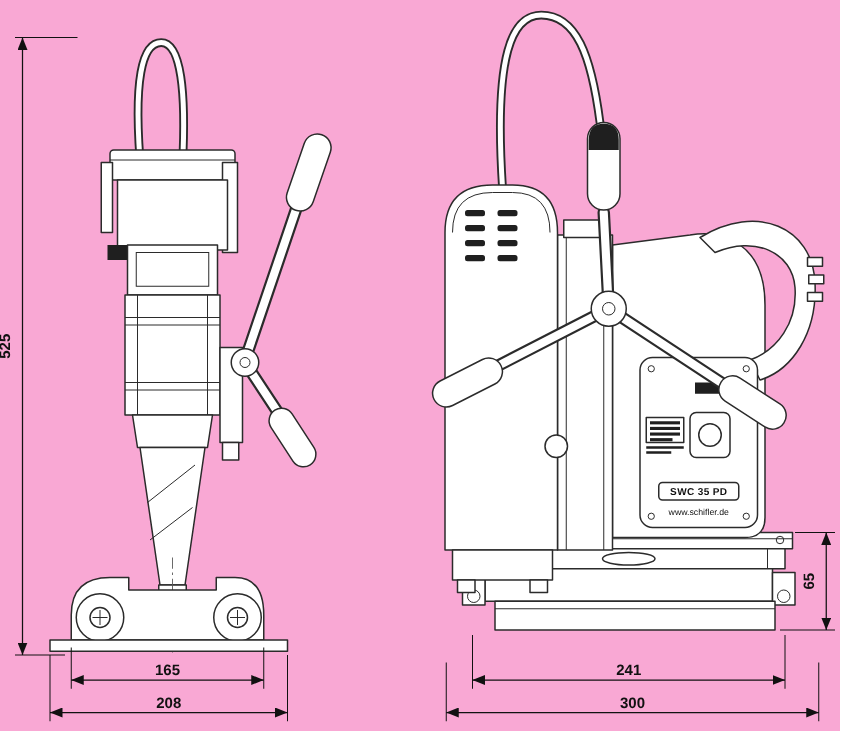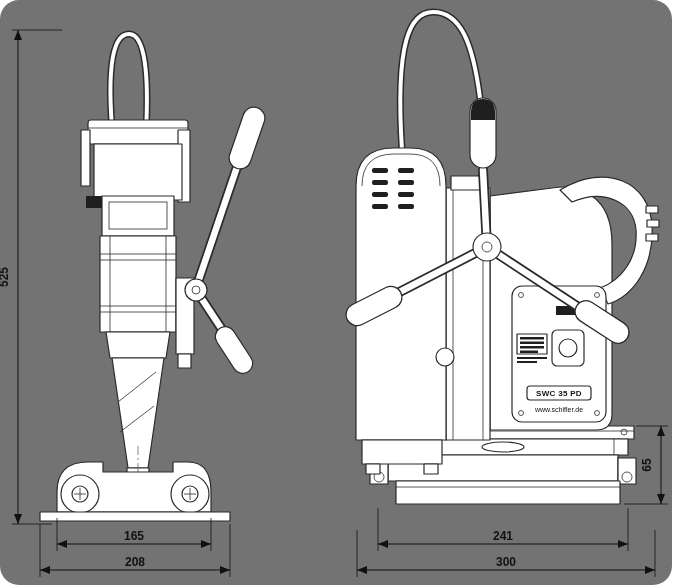--- a/index.html
+++ b/index.html
@@ -1,16 +1,16 @@
 <!DOCTYPE html>
 <html><head>
 <meta charset="utf-8">
 <style>
   html,body{margin:0;padding:0;background:#ffffff;}
-  #canvas{width:672px;height:585px;background:#737373;position:relative;overflow:hidden;border-radius:19px;}
+  #canvas{width:672px;height:585px;background:#f9a8d4;position:relative;overflow:hidden;}
   svg{display:block;}
   .outline{fill:#ffffff;stroke:#2b2b2b;stroke-width:1.2;stroke-linejoin:round;}
   .thin{fill:none;stroke:#2b2b2b;stroke-width:0.8;}
   .dark{fill:#1f1f1f;stroke:none;}
   .tube-o{fill:none;stroke:#2b2b2b;stroke-width:7;stroke-linecap:round;}
   .tube-i{fill:none;stroke:#ffffff;stroke-width:4;stroke-linecap:round;}
   .spoke-o{stroke:#2b2b2b;stroke-width:10;stroke-linecap:round;}
   .spoke-i{stroke:#ffffff;stroke-width:6.5;stroke-linecap:round;}
   .dimline{stroke:#111111;stroke-width:1;fill:none;}
   .ext{stroke:#111111;stroke-width:0.8;fill:none;}

